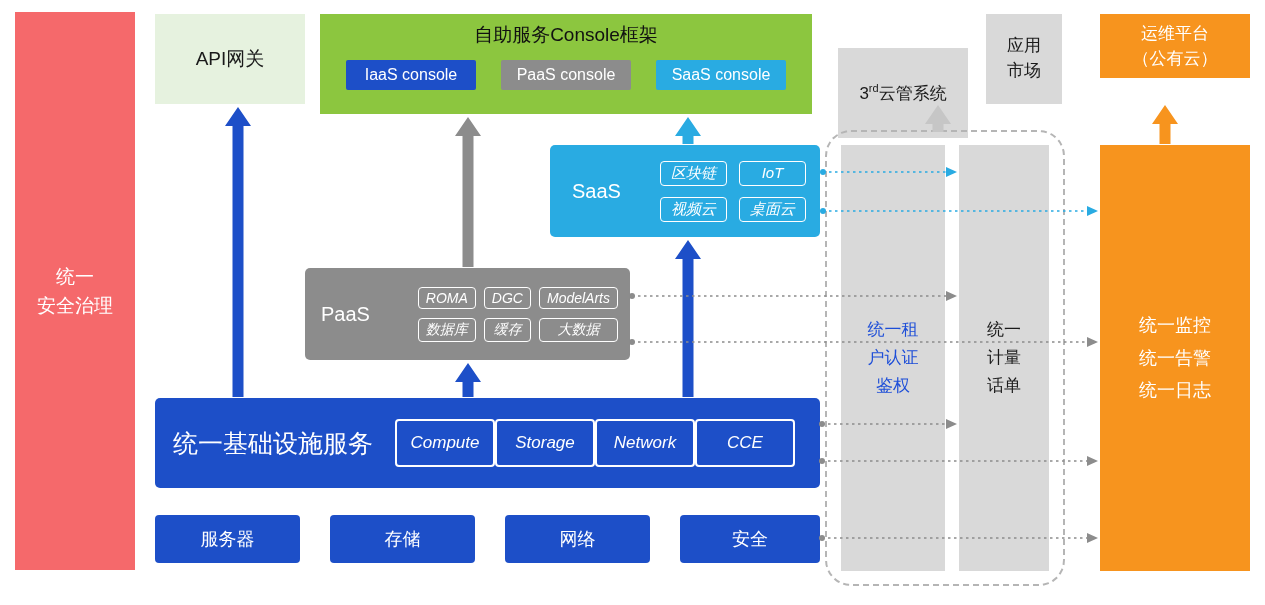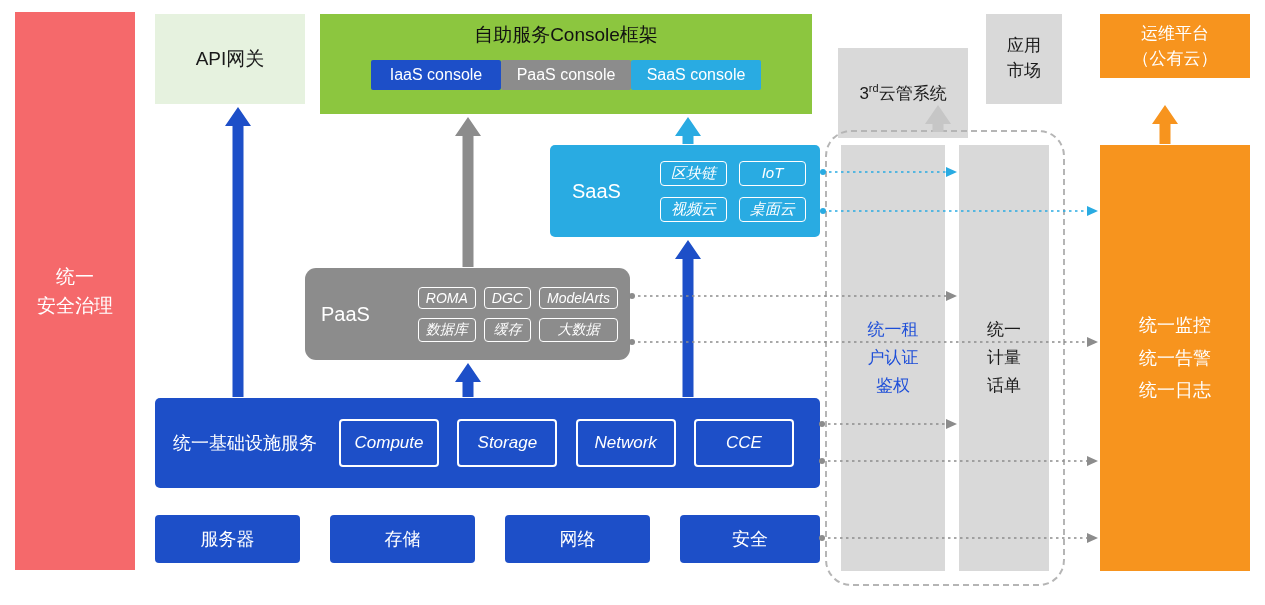--- a/index.html
+++ b/index.html
@@ -7,43 +7,43 @@
   #canvas { position: relative; width: 1265px; height: 605px; background: #fff; overflow: hidden; }
   .abs { position: absolute; }
   .flexc { display: flex; align-items: center; justify-content: center; }
   .pre { white-space: pre-line; text-align: center; }
 
   .security-bar { left:15px; top:12px; width:120px; height:558px; background:#f5696b; color:#fff; font-size:19px; line-height:1.55; }
   .api-box { left:155px; top:14px; width:150px; height:90px; background:#e6f2df; color:#1a1a1a; font-size:19px; }
 
   .console-box { left:320px; top:14px; width:492px; height:100px; background:#8cc63f; color:#111; }
   .console-title { margin-top:8px; text-align:center; font-size:19px; }
-  .console-badges { display:flex; justify-content:center; margin-top:12px; }
+  .console-badges { display:flex; justify-content:center; gap:25px; margin-top:12px; }
   .console-badge { width:130px; height:30px; line-height:30px; text-align:center; color:#fff; font-size:16px; border-radius:2px; }
   .badge-iaas { background:#1d4fc8; }
   .badge-paas { background:#8c8c8c; }
   .badge-saas { background:#29abe2; }
 
   .third-box { left:838px; top:14px; width:130px; height:90px; background:#d9d9d9; color:#1a1a1a; font-size:17px;margin-top:34px; }
   .third-box sup { font-size:11px; }
   .market-box { left:986px; top:14px; width:76px; height:90px; background:#d9d9d9; color:#1a1a1a; font-size:17px; line-height:1.45; }
   .om-box { left:1100px; top:14px; width:150px; height:64px; background:#f7941e; color:#fff; font-size:17px; line-height:1.5; }
 
   .saas-box { left:550px; top:145px; width:270px; height:92px; background:#29abe2; border-radius:5px; display:flex; align-items:center; padding:0 14px 0 22px; }
   .saas-label { color:#fff; font-size:20px; }
   .saas-grid { display:grid; grid-template-columns:auto auto; gap:11px 12px; margin-left:auto; }
   .chip { border:1.5px solid #fff; border-radius:4px; color:#fff; font-size:15px; text-align:center; padding:2px 10px; white-space:nowrap;font-style:italic; }
 
-  .paas-box { left:305px; top:268px; width:325px; height:92px; background:#8c8c8c; border-radius:11px; display:flex; align-items:center; padding:0 12px 0 16px; }
+  .paas-box { left:305px; top:268px; width:325px; height:92px; background:#8c8c8c; border-radius:5px; display:flex; align-items:center; padding:0 12px 0 16px; }
   .paas-label { color:#fff; font-size:20px; }
   .paas-grid { display:grid; grid-template-columns:auto auto auto; gap:9px 8px; margin-left:auto; }
   .paas-grid .chip { font-size:14px; padding:2px 7px; }
 
   .infra-box { left:155px; top:398px; width:665px; height:90px; background:#1d4fc8; border-radius:5px; display:flex; align-items:center; padding:0 26px 0 18px; }
-  .infra-label { color:#fff; font-size:18px; white-space:nowrap; }
+  .infra-label { color:#fff; font-size:25px; white-space:nowrap; }
   .infra-badges { flex:1; display:flex; justify-content:space-between; margin-left:22px; }
   .infra-badges .chip { font-size:17px; min-width:100px; padding:12px 10px; border-width:2px; }
 
   .base-box { top:515px; height:48px; background:#1d4fc8; color:#fff; font-size:18px; border-radius:4px; }
   .base-1 { left:155px; width:145px; }
   .base-2 { left:330px; width:145px; }
   .base-3 { left:505px; width:145px; }
   .base-4 { left:680px; width:140px; }
 
   .dashed-frame { left:825px; top:130px; width:240px; height:456px; border:2px dashed #b5b5b5; border-radius:26px; }

